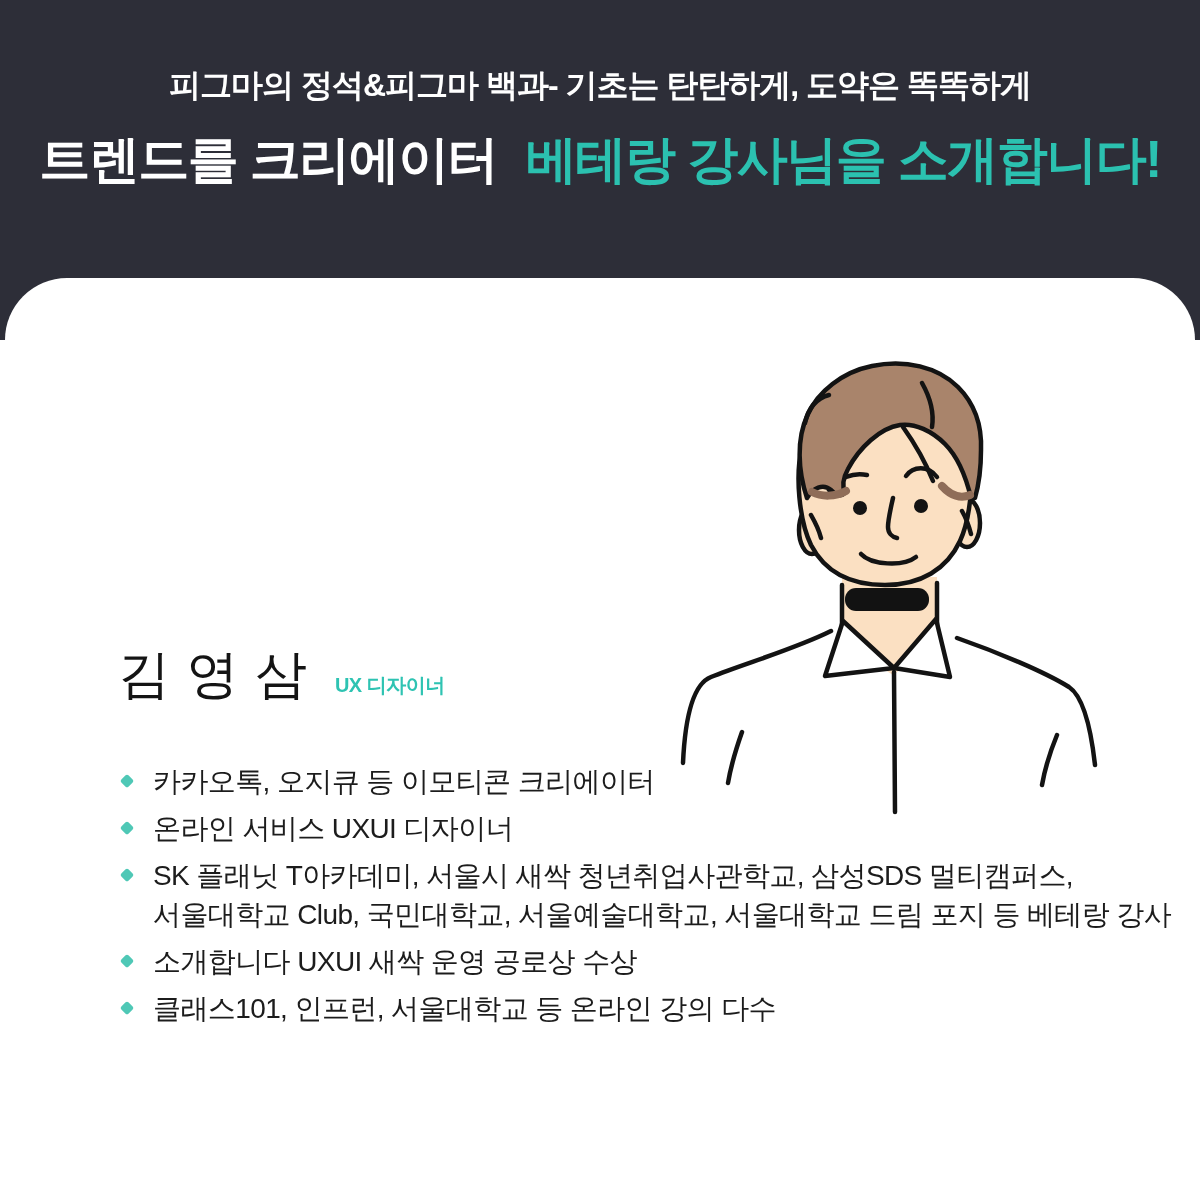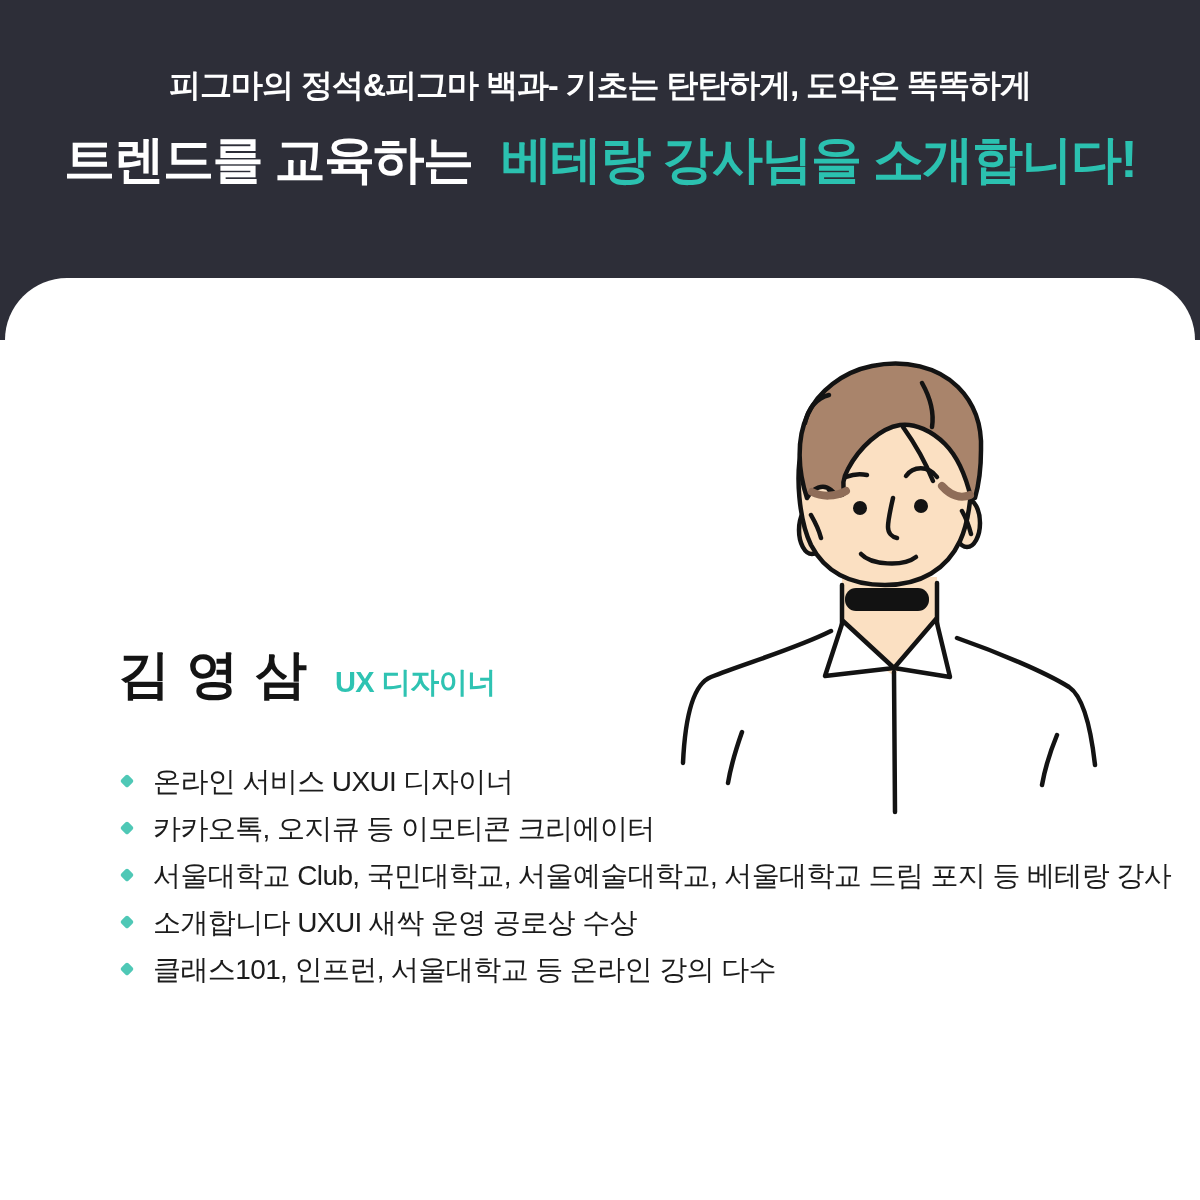--- a/index.html
+++ b/index.html
@@ -33,24 +33,24 @@
   
   .illustration{
     position:absolute;left:640px;top:77px;width:500px;height:470px;
   }
   
   .name-row{
     position:absolute;left:113px;top:362px;
     display:flex;align-items:baseline;white-space:nowrap;
   }
   .instructor-name{
-    font-size:52px;font-weight:700;color:#141414;letter-spacing:1px;
+    font-size:52px;font-weight:400;color:#141414;letter-spacing:1px;
   }
   .instructor-role{
-    margin-left:27px;font-size:29px;font-weight:700;color:#2EC3B2;
+    margin-left:27px;font-size:20px;font-weight:700;color:#2EC3B2;
     letter-spacing:-0.5px;
   }
   
   .cred-list{
     position:absolute;left:114px;top:484px;width:1000px;
     margin:0;padding:0;list-style:none;
   }
   .cred-item{
     position:relative;padding-left:34px;margin-bottom:8px;
     font-size:28px;line-height:39px;color:#1C1C1C;
@@ -60,21 +60,21 @@
     position:absolute;left:3px;top:14px;width:10px;height:10px;
     background:#4FC8B6;transform:rotate(45deg);border-radius:2px;
   }
   .cred-line{white-space:nowrap;}
 </style>
 </head>
 <body>
 
 <div class="header-bg"></div>
 <div class="header-sub">피그마의 정석&amp;피그마 백과- 기초는 탄탄하게, 도약은 똑똑하게</div>
-<div class="header-main"><span>트렌드를 교육하는 </span><span class="teal">베테랑 강사님을 소개합니다!</span></div>
+<div class="header-main"><span>트렌드를 크리에이터 </span><span class="teal">베테랑 강사님을 소개합니다!</span></div>
 
 <div class="panel">
 
   <svg class="illustration" viewBox="0 0 500 470" aria-hidden="true">
     <g stroke="#131313" stroke-width="4.5" stroke-linecap="round" stroke-linejoin="round" fill="none">
 
       <path d="M197,222 L292,222 L292,288 L248,320 L197,288 Z" fill="#FBE0C2" stroke="none"></path>
       <path d="M197,230 L197,284"></path>
       <path d="M292,228 L292,284"></path>
 
@@ -116,28 +116,29 @@
   </svg>
 
   <div class="name-row">
     <span class="instructor-name">김 영 삼</span>
     <span class="instructor-role">UX 디자이너</span>
   </div>
 
   <ul class="cred-list">
       <li class="cred-item">
     <span class="diamond"></span>
+  <div class="cred-line">카카오톡, 오지큐 등 이모티콘 크리에이터</div>
+      </li>
+      <li class="cred-item">
+    <span class="diamond"></span>
   <div class="cred-line">온라인 서비스 UXUI 디자이너</div>
       </li>
       <li class="cred-item">
     <span class="diamond"></span>
-  <div class="cred-line">카카오톡, 오지큐 등 이모티콘 크리에이터</div>
-      </li>
-      <li class="cred-item">
-    <span class="diamond"></span>
+  <div class="cred-line">SK 플래닛 T아카데미, 서울시 새싹 청년취업사관학교, 삼성SDS 멀티캠퍼스,</div>
         <div class="cred-line">서울대학교 Club, 국민대학교, 서울예술대학교, 서울대학교 드림 포지 등 베테랑 강사</div>
       </li>
       <li class="cred-item">
     <span class="diamond"></span>
   <div class="cred-line">소개합니다 UXUI 새싹 운영 공로상 수상</div>
       </li>
       <li class="cred-item">
     <span class="diamond"></span>
   <div class="cred-line">클래스101, 인프런, 서울대학교 등 온라인 강의 다수</div>
       </li>

